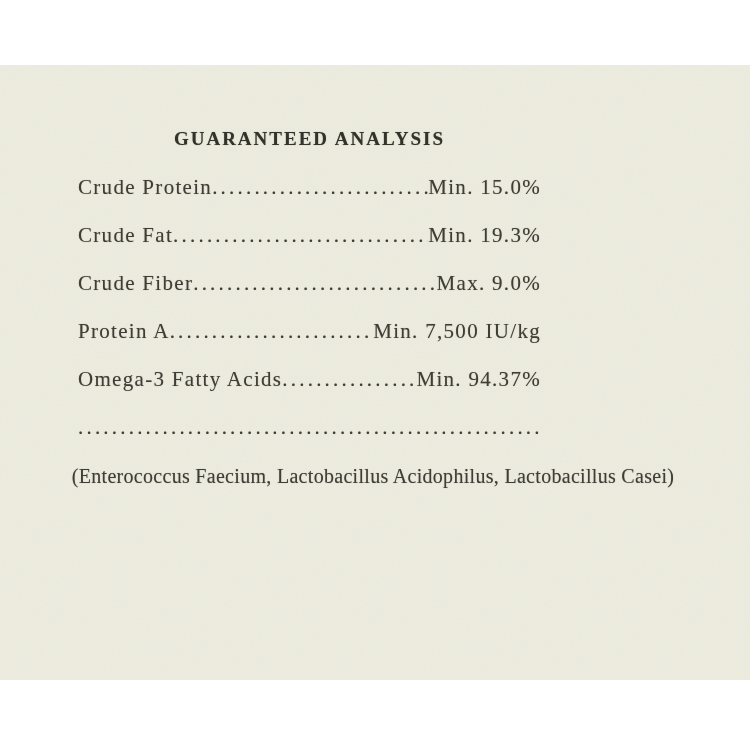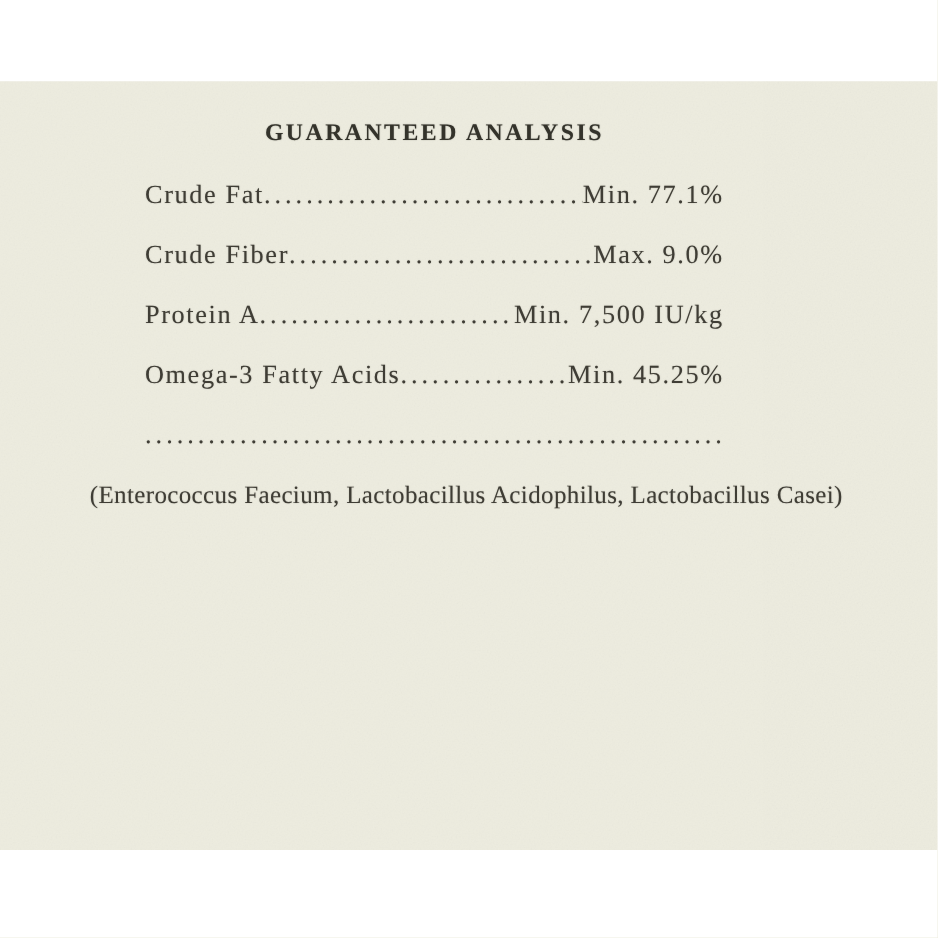--- a/index.html
+++ b/index.html
@@ -30,22 +30,22 @@
     position: absolute;
     left: 0;
     top: 0;
     width: 750px;
     height: 615px;
     opacity: 0.06;
     pointer-events: none;
   }
   .content {
     position: relative;
-    padding-top: 32px;
-    margin-left: 116px;
+    padding-top: 64px;
+    margin-left: 78px;
     width: 463px;
     color: var(--text, #3f3d35);
   }
   .title {
     margin: 0 0 28px 0;
     text-align: center;
     font-weight: bold;
     font-size: 19px;
     line-height: 20px;
     letter-spacing: 2px;
@@ -97,44 +97,49 @@
       <filter id="grainF">
         <feTurbulence type="fractalNoise" baseFrequency="0.8" numOctaves="2" stitchTiles="stitch"></feTurbulence>
         <feColorMatrix type="saturate" values="0"></feColorMatrix>
       </filter>
       <rect width="750" height="615" filter="url(#grainF)"></rect>
     </svg>
 
     <div class="content">
       <h1 class="title">GUARANTEED ANALYSIS</h1>
       <div id="rows-container">
+  <div class="row">
+    <span class="row-label">Crude Protein</span>
+    <span class="leader"></span>
+    <span class="row-value">Min. 15.0%</span>
+  </div>
 
   <div class="row">
     <span class="row-label">Crude Fat</span>
     <span class="leader"></span>
-    <span class="row-value">Min. 77.1%</span>
+    <span class="row-value">Min. 19.3%</span>
   </div>
 
   <div class="row">
     <span class="row-label">Crude Fiber</span>
     <span class="leader"></span>
     <span class="row-value">Max. 9.0%</span>
   </div>
 
 
   <div class="row">
     <span class="row-label">Protein A</span>
     <span class="leader"></span>
     <span class="row-value">Min. 7,500 IU/kg</span>
   </div>
 
   <div class="row">
     <span class="row-label">Omega-3 Fatty Acids</span>
     <span class="leader"></span>
-    <span class="row-value">Min. 45.25%</span>
+    <span class="row-value">Min. 94.37%</span>
   </div>
 
 
   <div class="row">
     <span class="leader"></span>
   </div>
 </div>
     </div>
 
     <p class="footnote">(Enterococcus Faecium, Lactobacillus Acidophilus, Lactobacillus Casei)</p>

